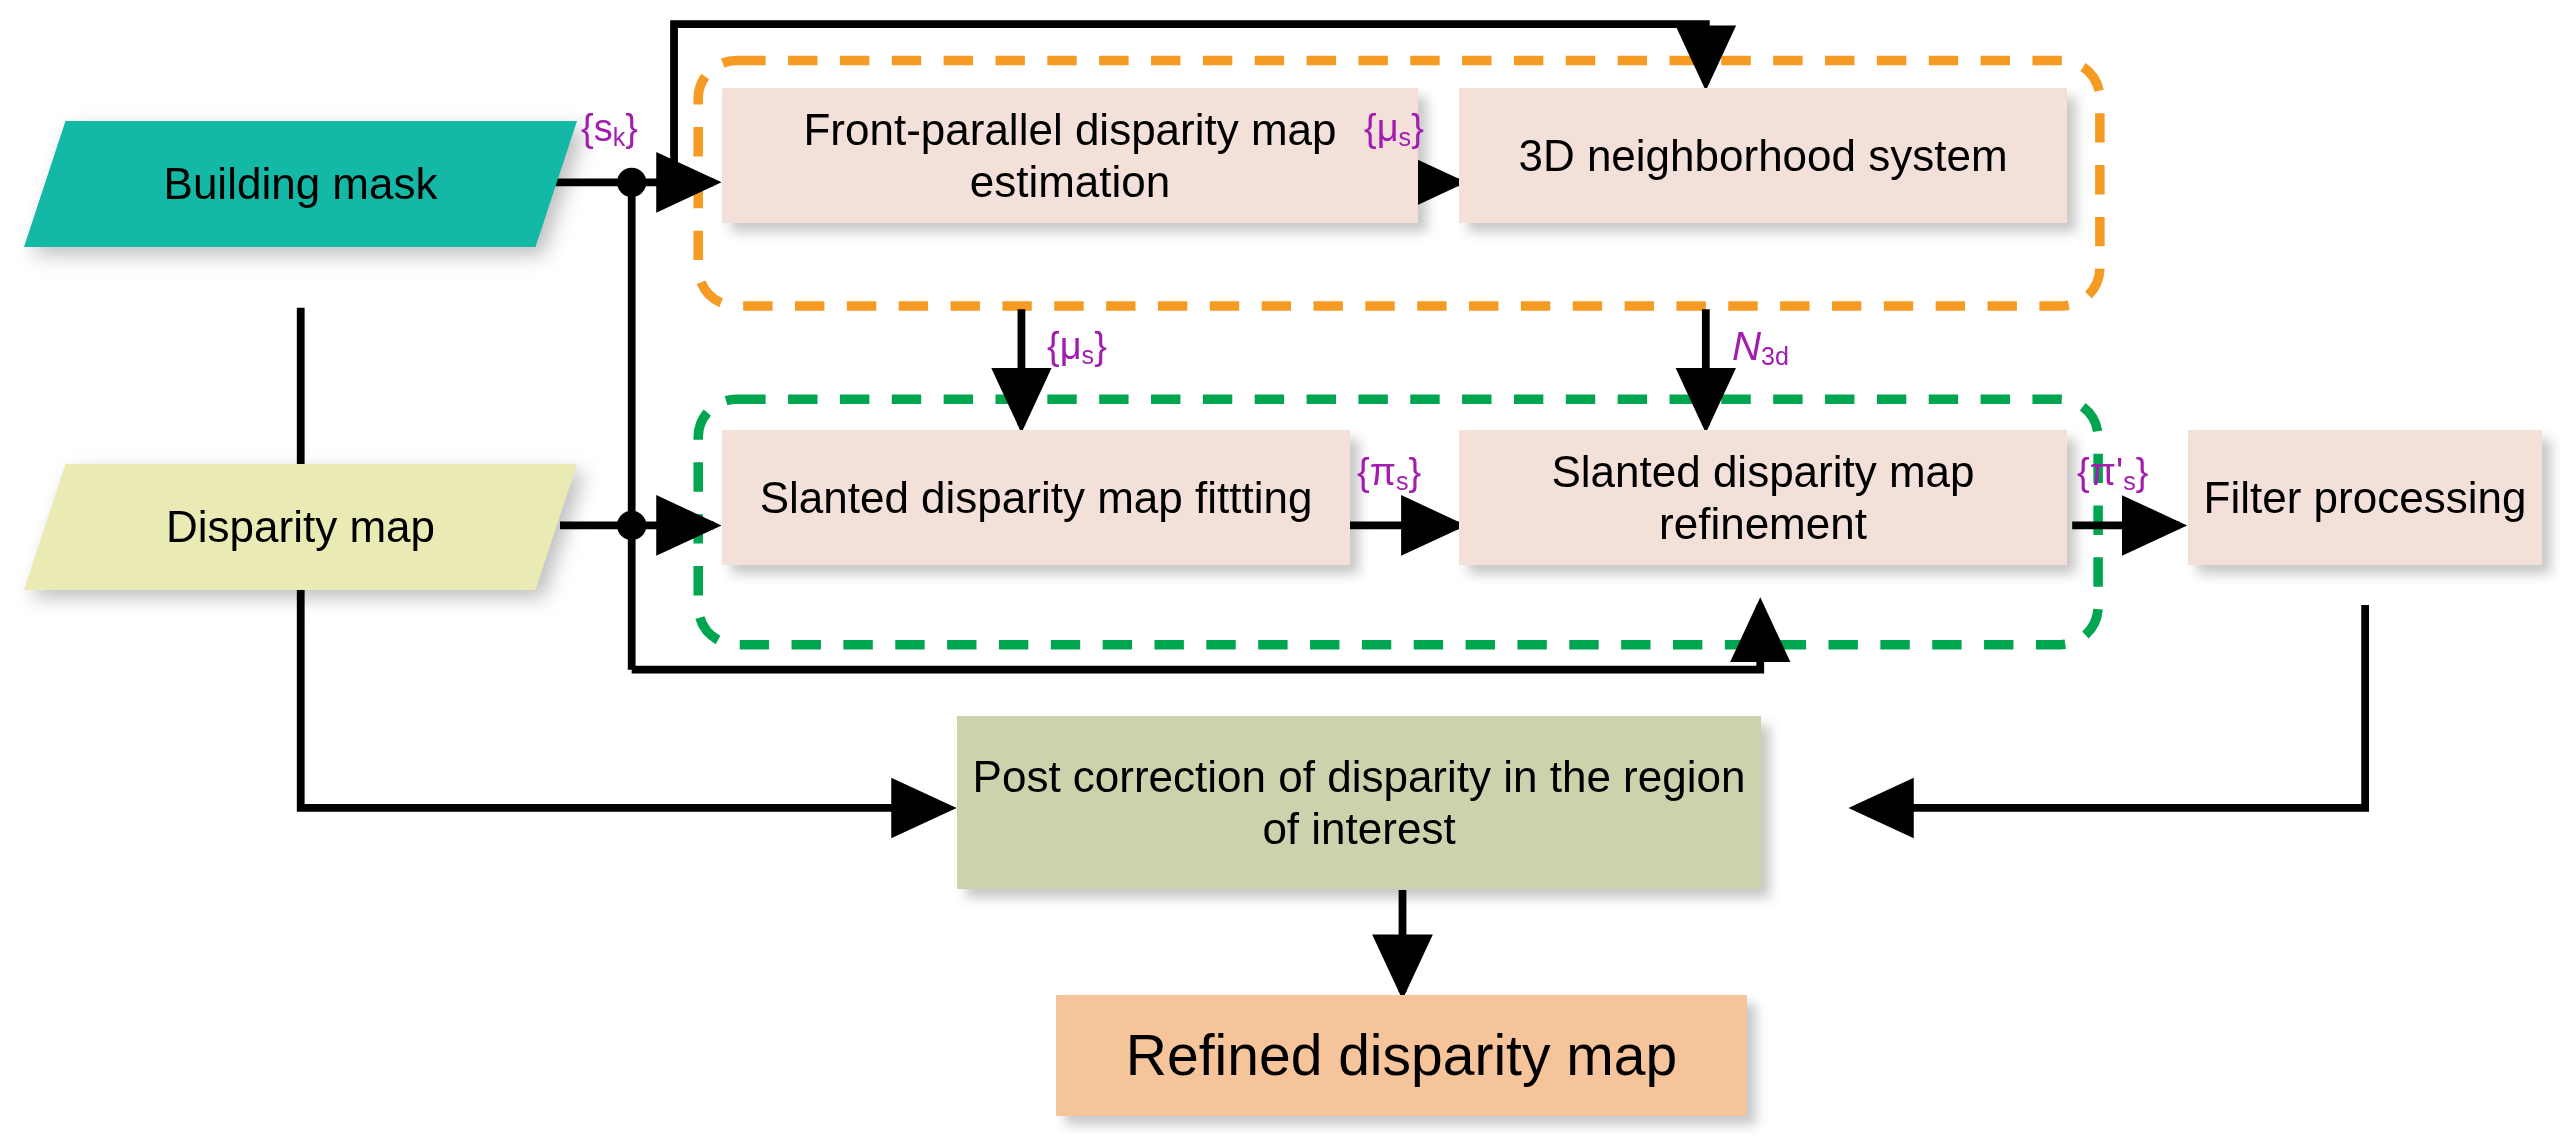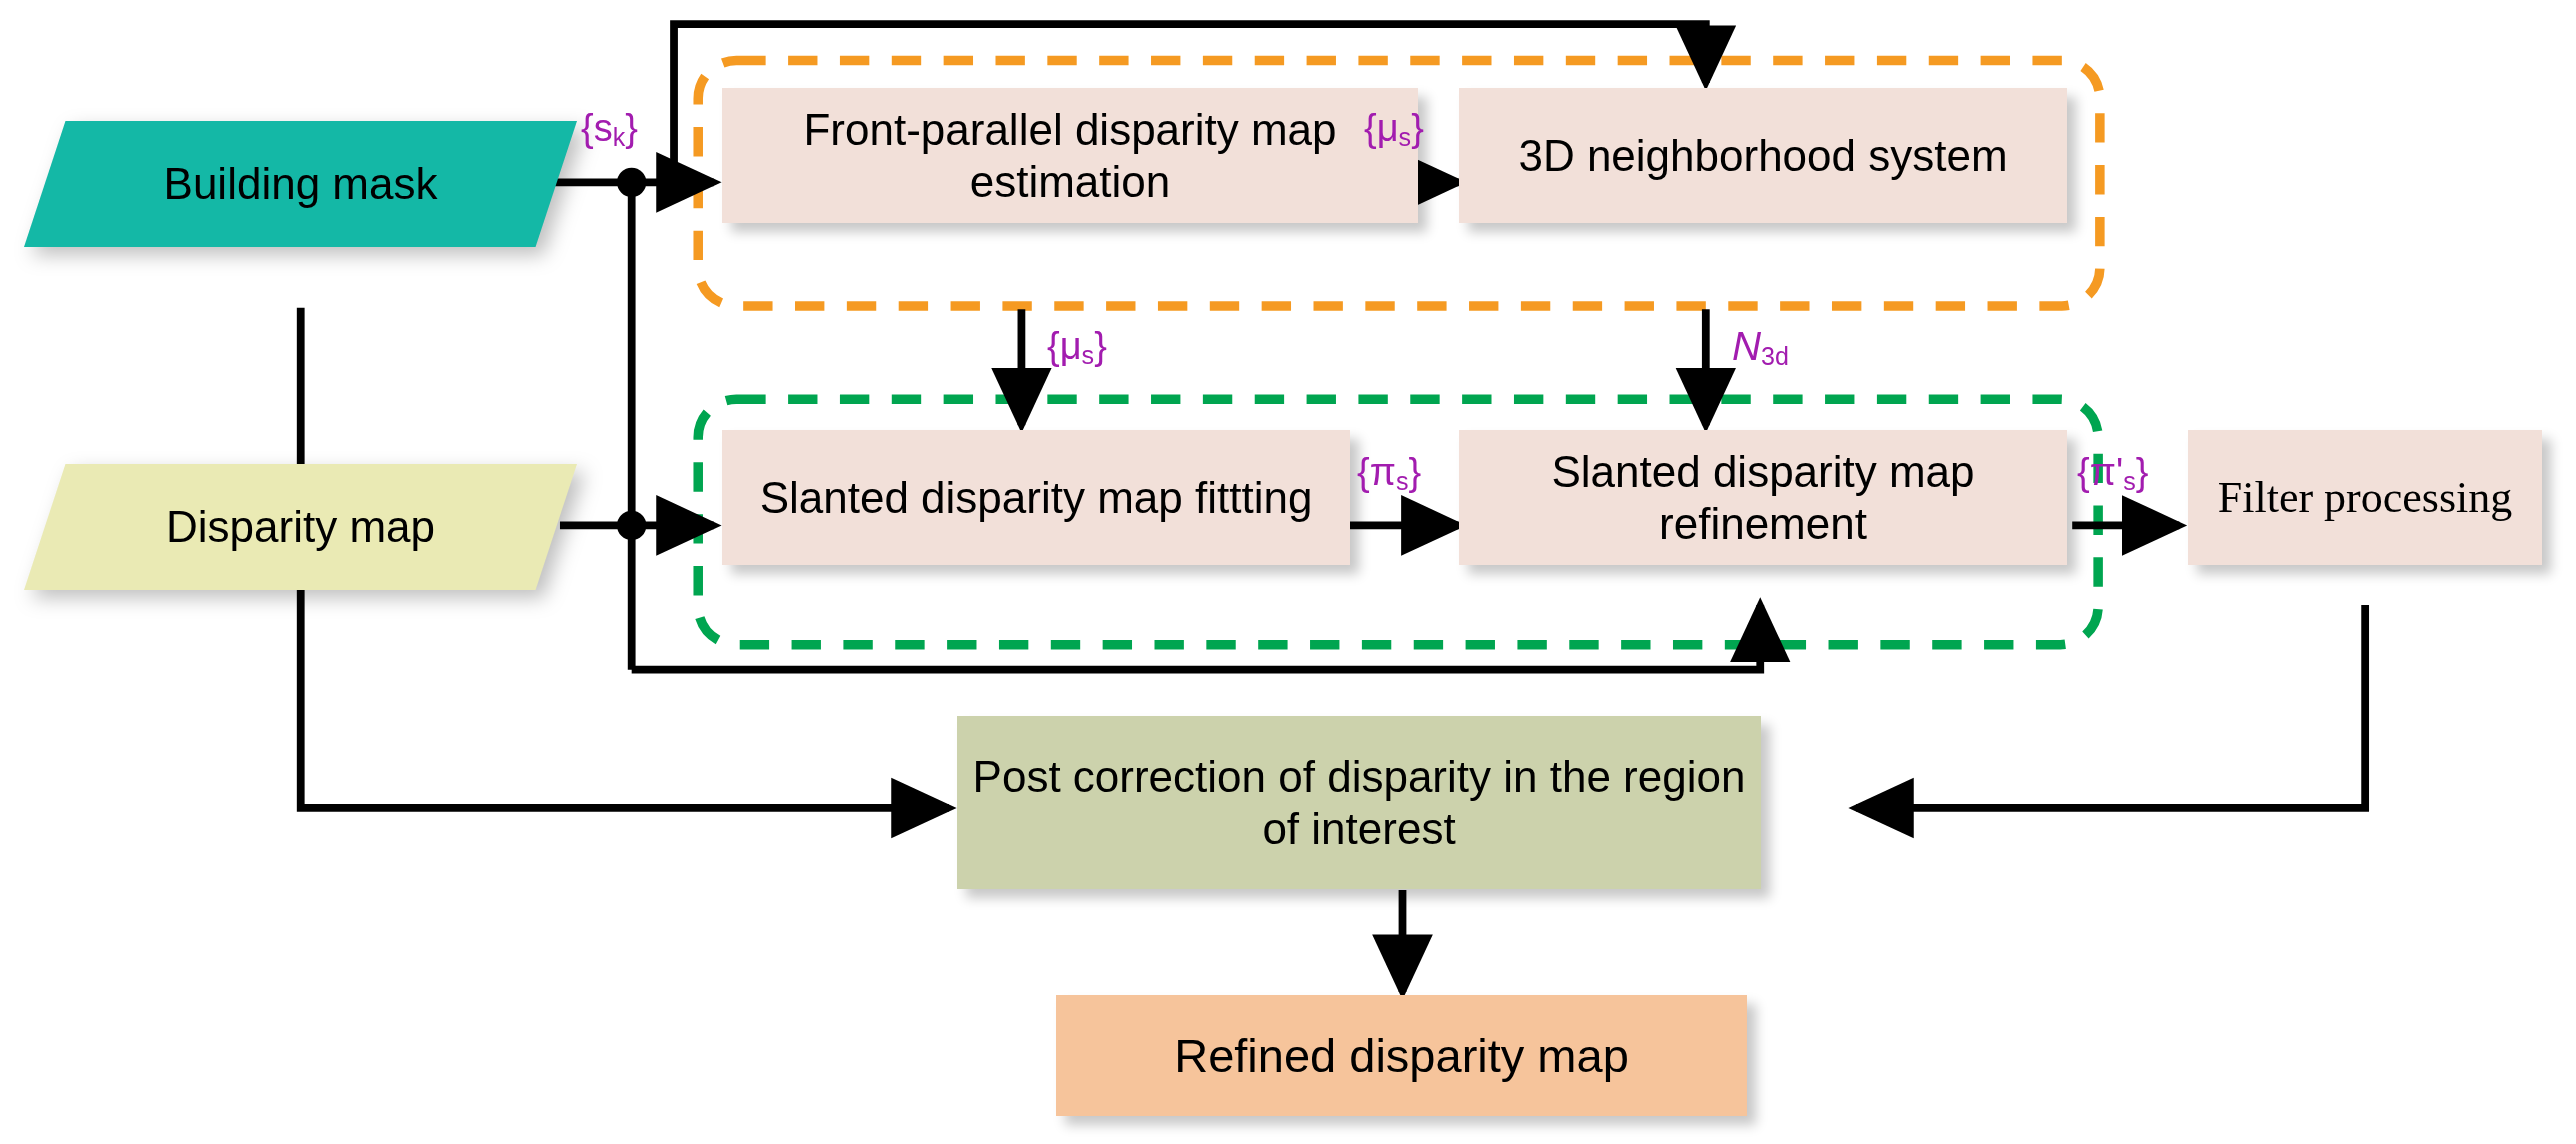--- a/index.html
+++ b/index.html
@@ -42,21 +42,21 @@
   }
   .post {
     background: #ccd2ac;
     box-shadow: 8.6px 8.6px 11.2px rgba(0,0,0,0.22);
     font-size: 44px;
     padding: 3.5px 12px;
   }
   .result {
     background: #f6c49b;
     box-shadow: 8.6px 8.6px 11.2px rgba(0,0,0,0.22);
-    font-size: 47px;
+    font-size: 57px;
     padding: 3.5px 12px;
     justify-content: center;
   }
   .io-wrap {
     position: absolute;
     filter: drop-shadow(8.6px 8.6px 9.5px rgba(0,0,0,0.25));
   }
   .io-shape {
     width: 100%;
     height: 100%;
@@ -153,21 +153,21 @@
   </div>
 
   <div class="node proc" style="left:722px; top:430px; width:628px; height:135px;">
     <span>Slanted disparity map fittting</span>
   </div>
 
   <div class="node proc" style="left:1459px; top:430px; width:608px; height:135px;">
     <span>Slanted disparity map refinement</span>
   </div>
 
-  <div class="node proc" style="left:2188px; top:430px; width:354px; height:135px;font-family:Liberation Serif, serif;">
+  <div class="node proc" style="left:2188px; top:430px; width:354px; height:135px;">
     <span>Filter processing</span>
   </div>
 
   <div class="node post" style="left:957px; top:716px; width:804px; height:173px;">
     <span>Post correction of disparity in the region of interest</span>
   </div>
 
   <div class="node result" style="left:1056px; top:995px; width:691px; height:121px;">
     <span>Refined disparity map</span>
   </div>

